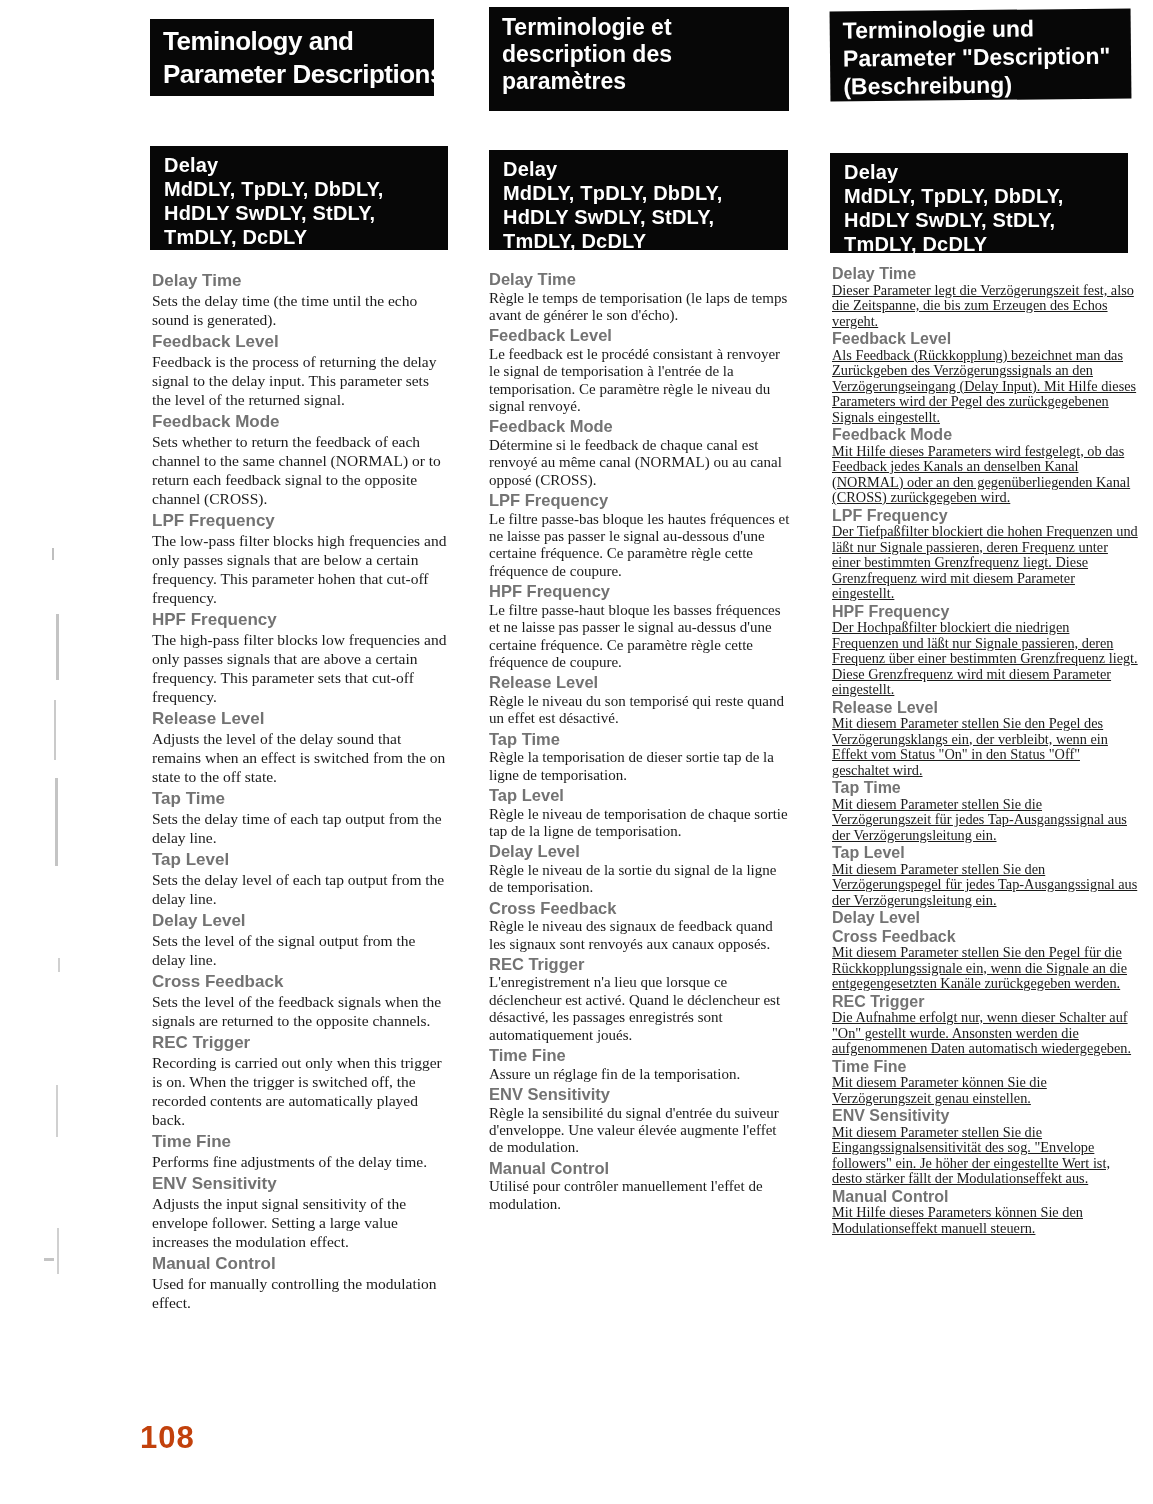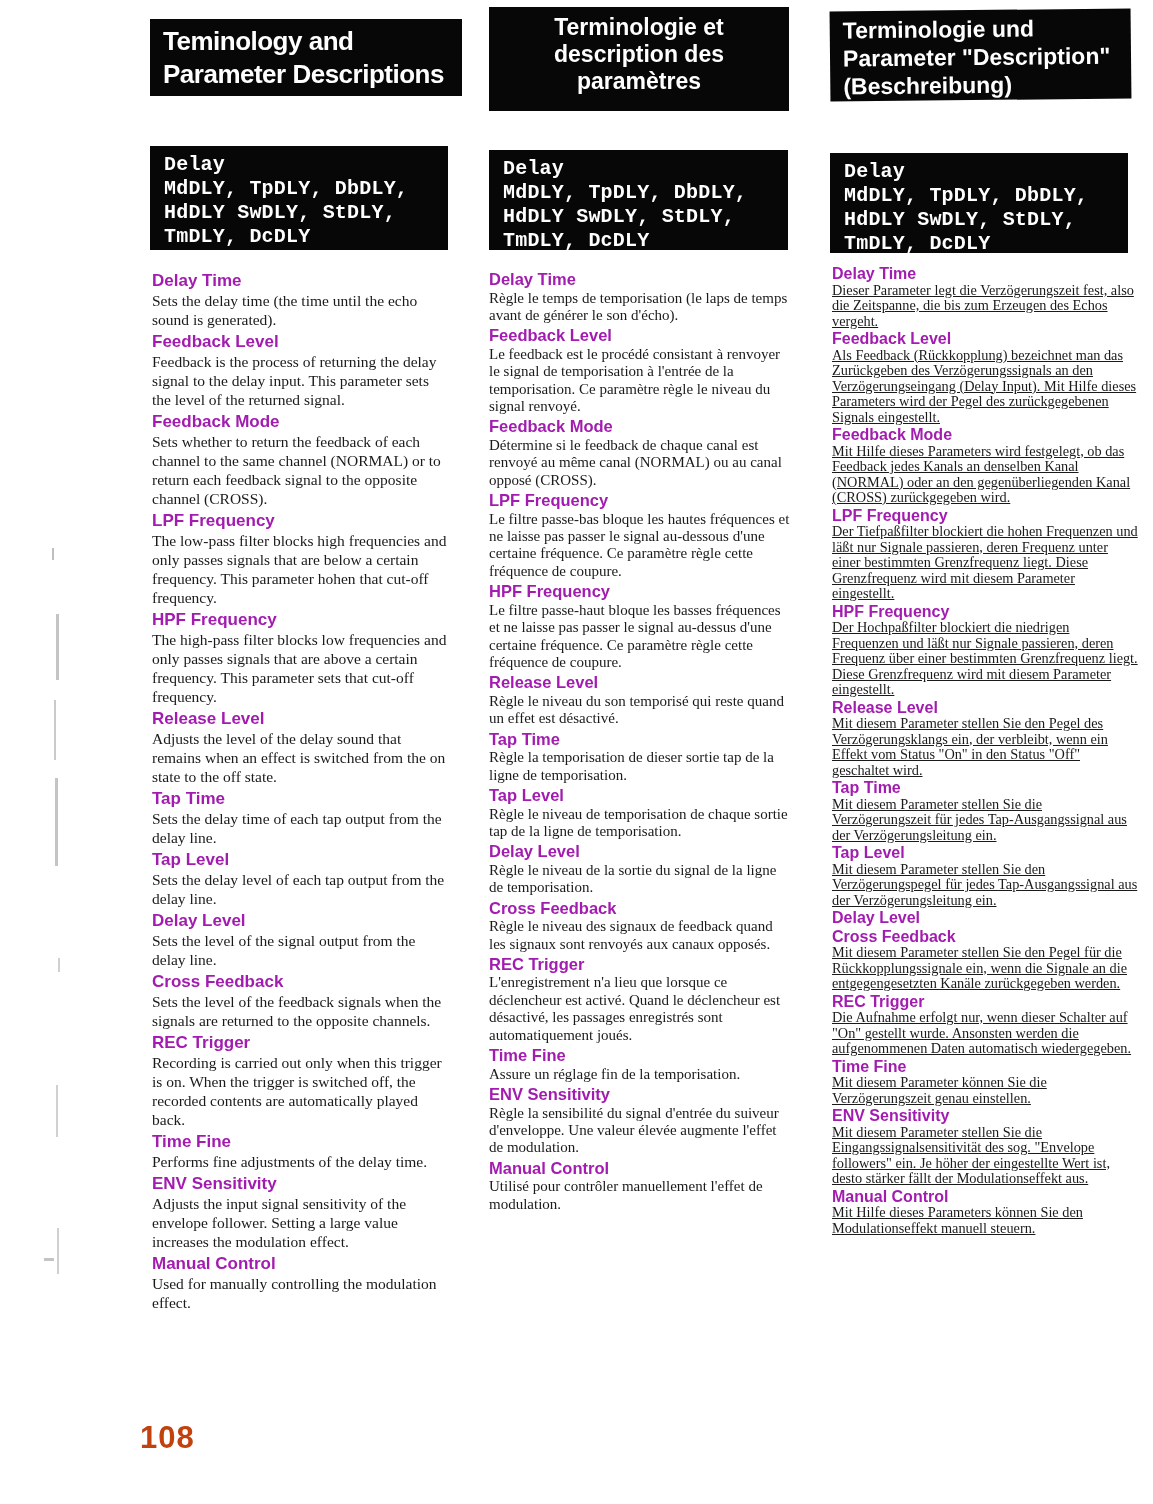--- a/index.html
+++ b/index.html
@@ -10,31 +10,31 @@
     overflow:hidden;
   }
   
   .blackbox{
     position:absolute;background:#070707;color:#fff;
     font-family:"Liberation Sans", sans-serif;font-weight:bold;
     box-sizing:border-box;
   }
   .title-box{padding:6px 13px 0 13px;}
   .title-box .line{white-space:nowrap;}
-  .title-en{left:150px;top:19px;width:312px;height:77px;font-size:26px;line-height:33px;letter-spacing:-0.5px;}
-  .title-fr{left:489px;top:7px;width:300px;height:104px;font-size:23px;line-height:27px;padding-top:7px;text-align:center;}
+  .title-en{left:150px;top:19px;width:284px;height:77px;font-size:26px;line-height:33px;letter-spacing:-0.5px;}
+  .title-fr{left:489px;top:7px;width:300px;height:104px;font-size:23px;line-height:27px;padding-top:7px;}
   .title-de{left:830px;top:10px;width:301px;height:90px;font-size:23px;line-height:28px;padding-top:5px;transform:rotate(-0.6deg);}
-  .effect-box{padding:7px 16px 0 14px;font-size:20px;line-height:24px;letter-spacing:0.2px;font-family:Liberation Mono, monospace;}
+  .effect-box{padding:7px 16px 0 14px;font-size:20px;line-height:24px;letter-spacing:0.2px;}
   .effect-en{left:150px;top:146px;width:298px;height:104px;}
   .effect-fr{left:489px;top:150px;width:299px;height:100px;}
   .effect-de{left:830px;top:153px;width:298px;height:100px;}
   
   .entries{position:absolute;box-sizing:border-box;}
   .entries .term{
-    font-family:"Liberation Sans", sans-serif;font-weight:bold;color:#a21caf;
+    font-family:"Liberation Sans", sans-serif;font-weight:bold;color:#737373;
   }
   .entries .desc{color:#1a1a1a;}
   .entries-en{left:152px;top:268px;width:297px;}
   .entries-en .term{font-size:17px;line-height:21px;margin-top:2px;}
   .entries-en .desc{font-size:15.5px;line-height:19px;}
   .entries-fr{left:489px;top:268px;width:304px;}
   .entries-fr .term{font-size:16.5px;line-height:19.5px;margin-top:2px;}
   .entries-fr .desc{font-size:15px;line-height:17.4px;}
   .entries-de{left:832px;top:264px;width:307px;}
   .entries-de .term{font-size:16px;line-height:17.5px;margin-top:1px;}

